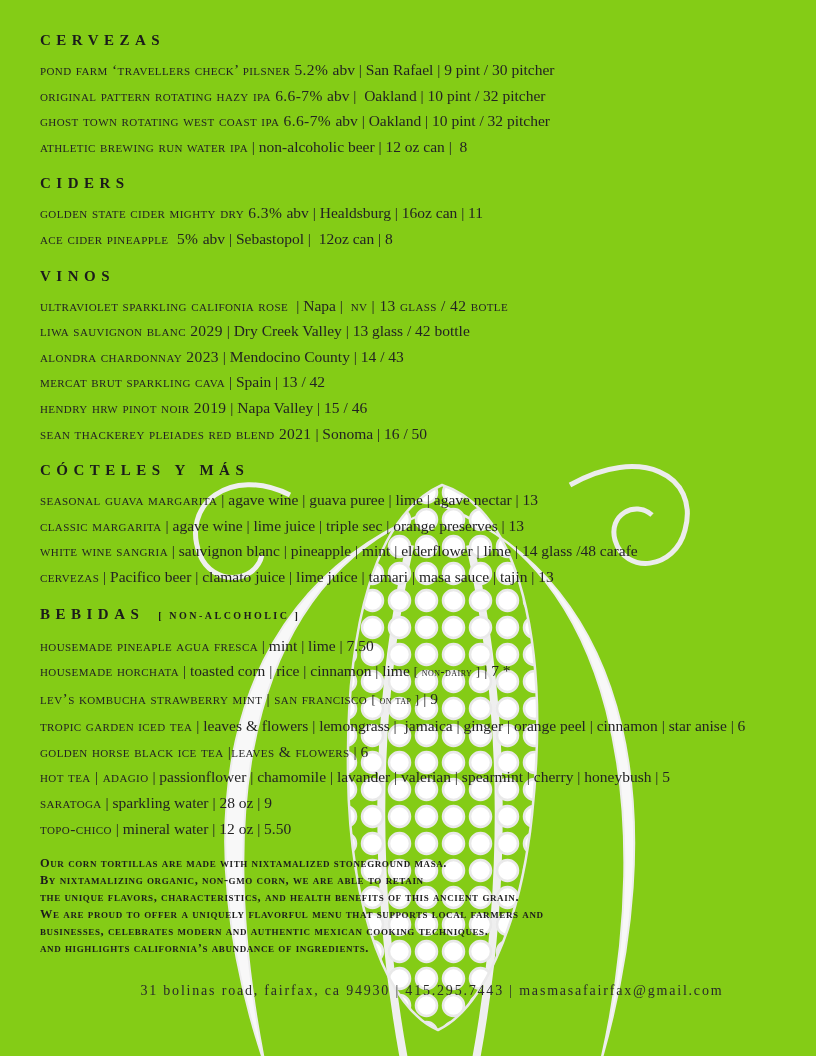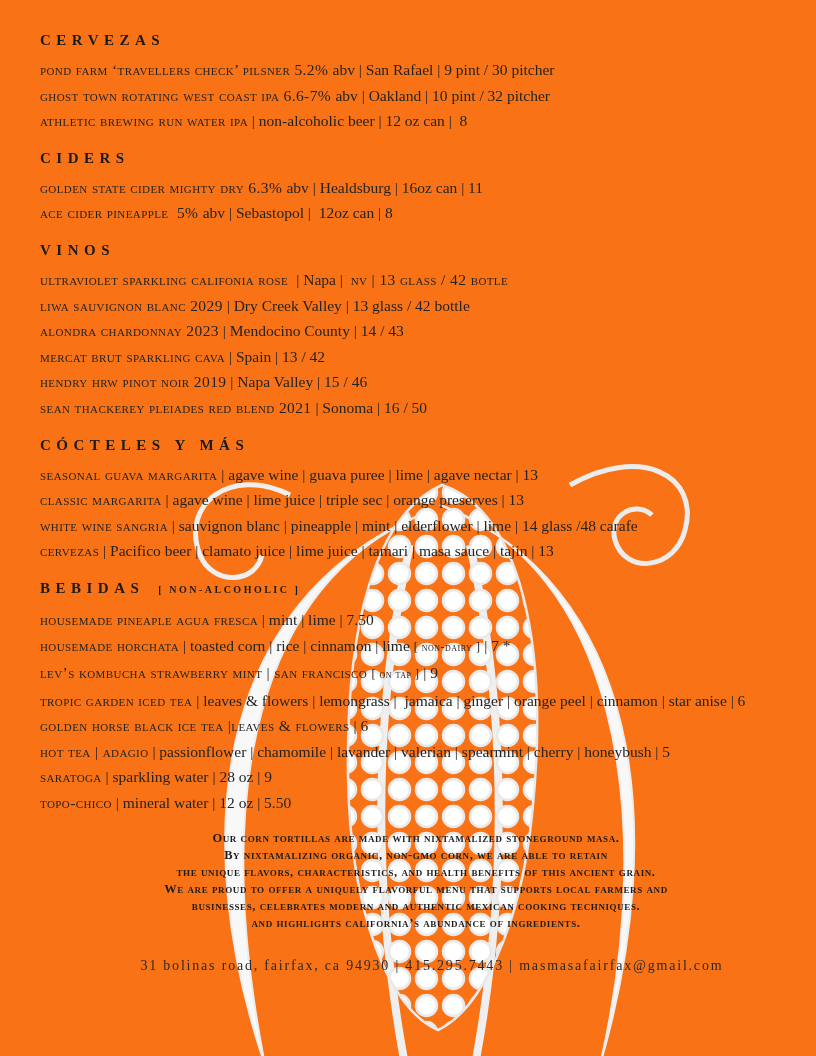--- a/index.html
+++ b/index.html
@@ -3,21 +3,21 @@
 <meta charset="utf-8">
 <style>
   html,body { margin:0; padding:0; background:#ffffff; }
   body {
     width:816px; height:1056px;
     font-family:"Liberation Serif","DejaVu Serif",serif;
     color:#212121;
   }
   .page {
     position:relative; width:816px; height:1056px;
-    overflow:hidden; background:#f97316;
+    overflow:hidden; background:#84cc16;
   }
   .watermark {
     position:absolute; left:170px; top:425px; z-index:0;
     pointer-events:none;
   }
   .content {
     position:relative; z-index:1;
     padding:30px 24px 0 40px;
   }
   .menu-section { margin:0 0 14px 0; }
@@ -32,21 +32,21 @@
     margin-left:14px;
   }
   .item {
     line-height:25.6px; font-size:15.5px; color:#232323;
     white-space:pre;
   }
   .seg.sc { font-variant:small-caps; letter-spacing:0.4px; }
   .seg.rm { }
   .seg.br { font-variant:small-caps; font-size:12px; letter-spacing:0.5px;font-family:Liberation Serif, serif; }
   .about {
-    margin-top:4px; text-align:center;
+    margin-top:4px; text-align:left;
     font-size:12.4px; font-weight:bold; color:#1c1c1c;
     font-variant:small-caps; letter-spacing:0.6px; line-height:17px;
     white-space:pre;
   }
   .address {
     margin-top:10px; text-align:center;
     font-size:14px; color:#2a2a2a; letter-spacing:1.8px;
     white-space:pre;
   }
 </style>
@@ -71,20 +71,21 @@
     <path d="M 120 70 C 60 40, 10 80, 30 130 C 42 160, 85 160, 92 130" fill="none" stroke="#efefef" stroke-width="5"></path>
 
     <path d="M 272 60 C 350 85, 380 220, 362 390 C 350 505, 310 585, 268 605 C 220 585, 180 490, 178 350 C 176 200, 205 90, 272 60 Z" fill="url(#kern)" stroke="#e9e9e9" stroke-width="2.5"></path>
   </svg>
 
   <main class="content">
     <div id="sections">
         <section class="menu-section">
           <h2 class="sec-title"><span class="t">cervezas</span></h2>
           <div class="item"><span class="seg sc">pond farm ‘travellers check’ pilsner 5.2% </span><span class="seg rm">abv | San Rafael | 9 pint / 30 pitcher</span></div>
+          <div class="item"><span class="seg sc">original pattern rotating hazy ipa 6.6-7% </span><span class="seg rm">abv |  Oakland | 10 pint / 32 pitcher</span></div>
           <div class="item"><span class="seg sc">ghost town rotating west coast ipa 6.6-7% </span><span class="seg rm">abv | Oakland | 10 pint / 32 pitcher</span></div>
           <div class="item"><span class="seg sc">athletic brewing run water ipa</span><span class="seg rm"> | non-alcoholic beer | 12 oz can |  8</span></div>
         </section>
         <section class="menu-section">
           <h2 class="sec-title"><span class="t">ciders</span></h2>
           <div class="item"><span class="seg sc">golden state cider mighty dry 6.3% </span><span class="seg rm">abv | Healdsburg | 16oz can | 11</span></div>
           <div class="item"><span class="seg sc">ace cider pineapple  5% </span><span class="seg rm">abv | Sebastopol |  12oz can | 8</span></div>
         </section>
         <section class="menu-section">
           <h2 class="sec-title"><span class="t">vinos</span></h2>

